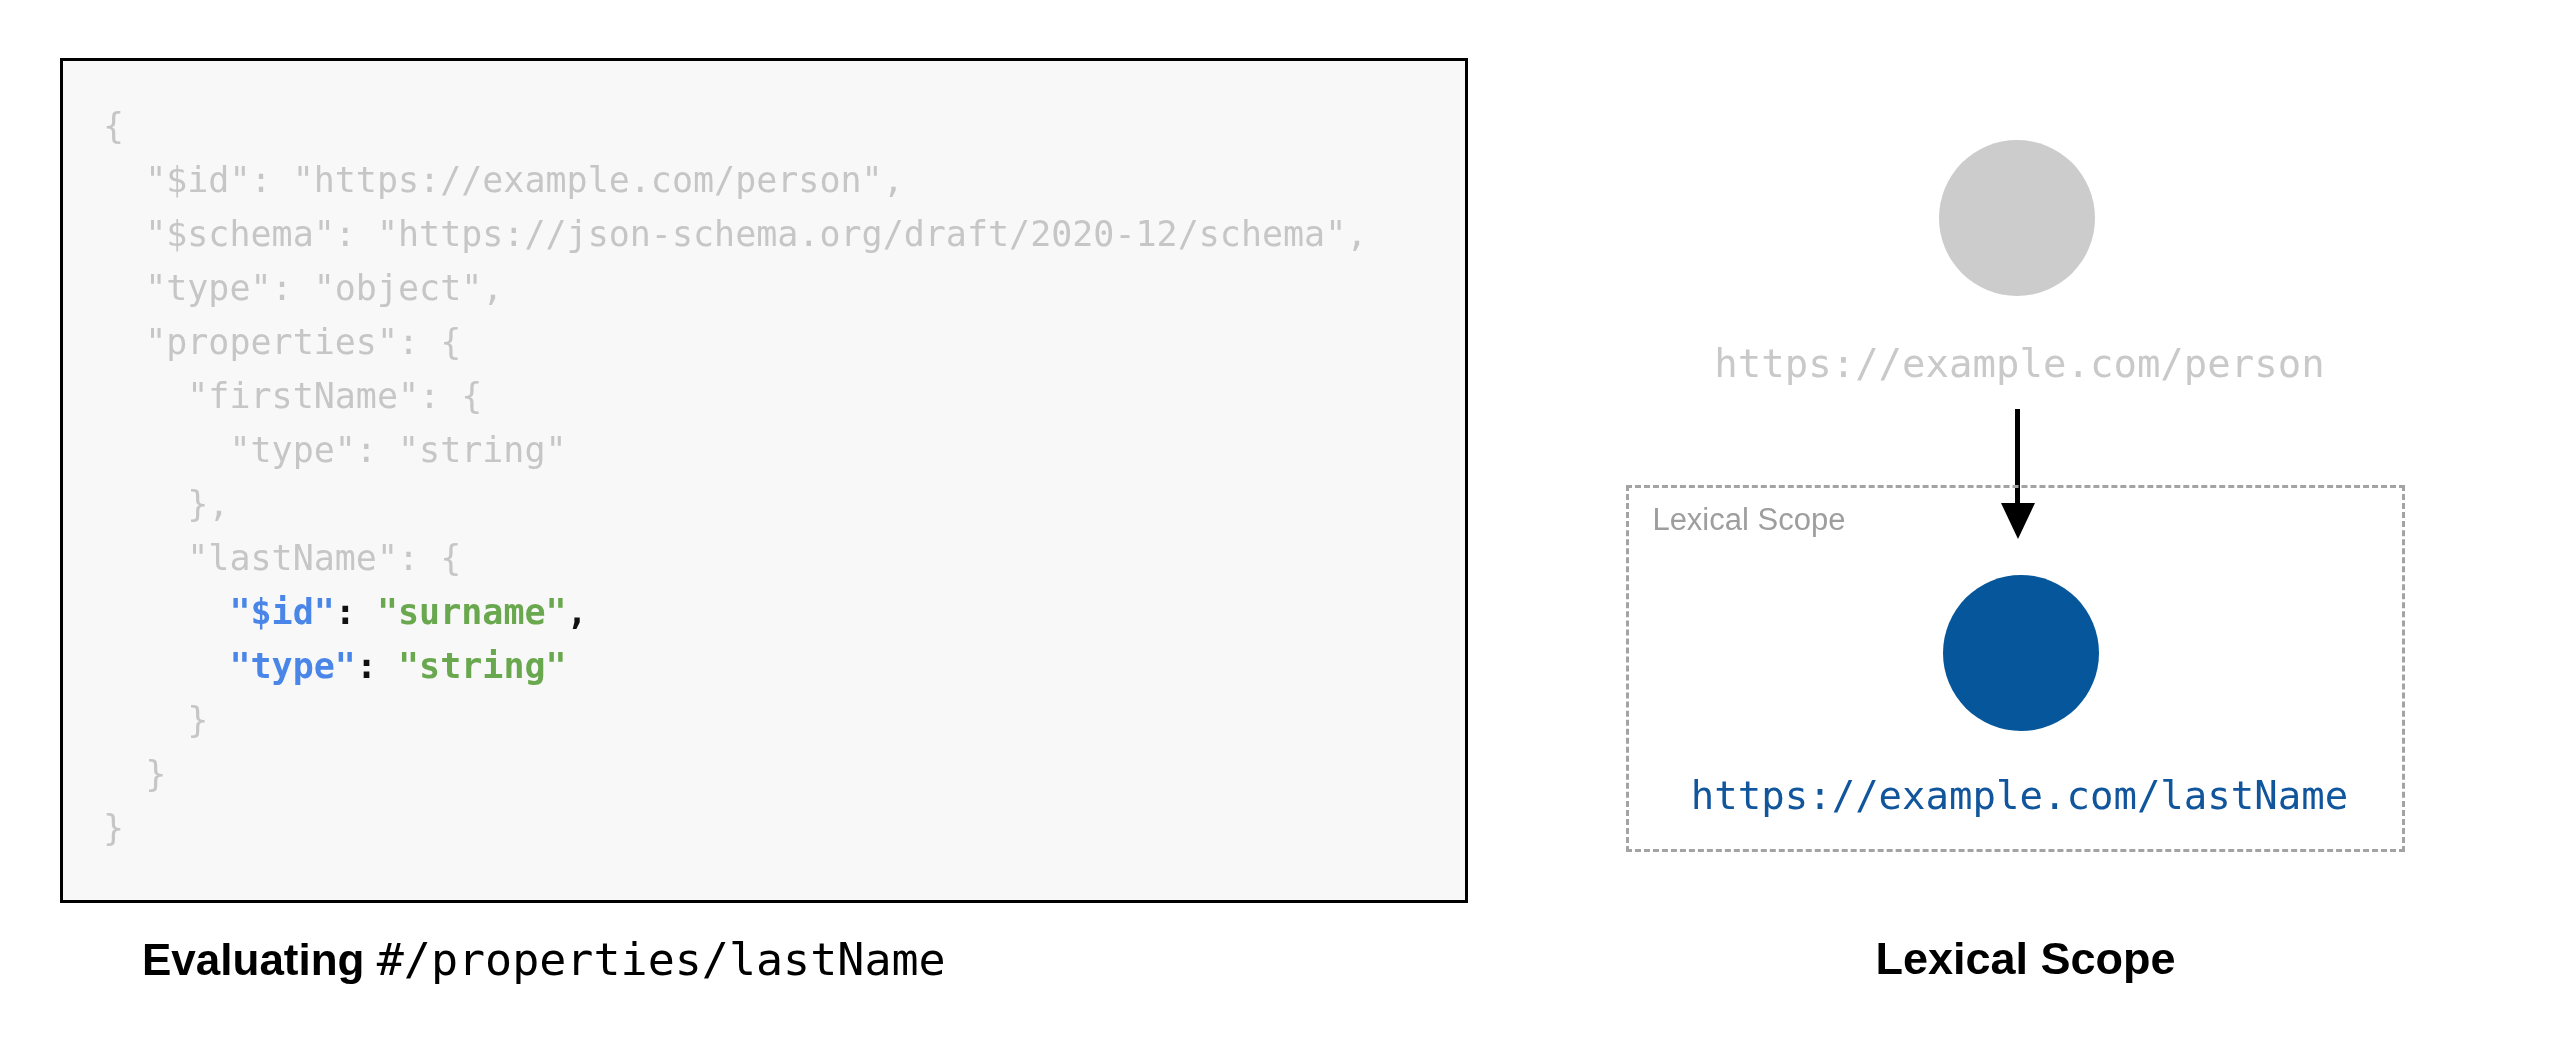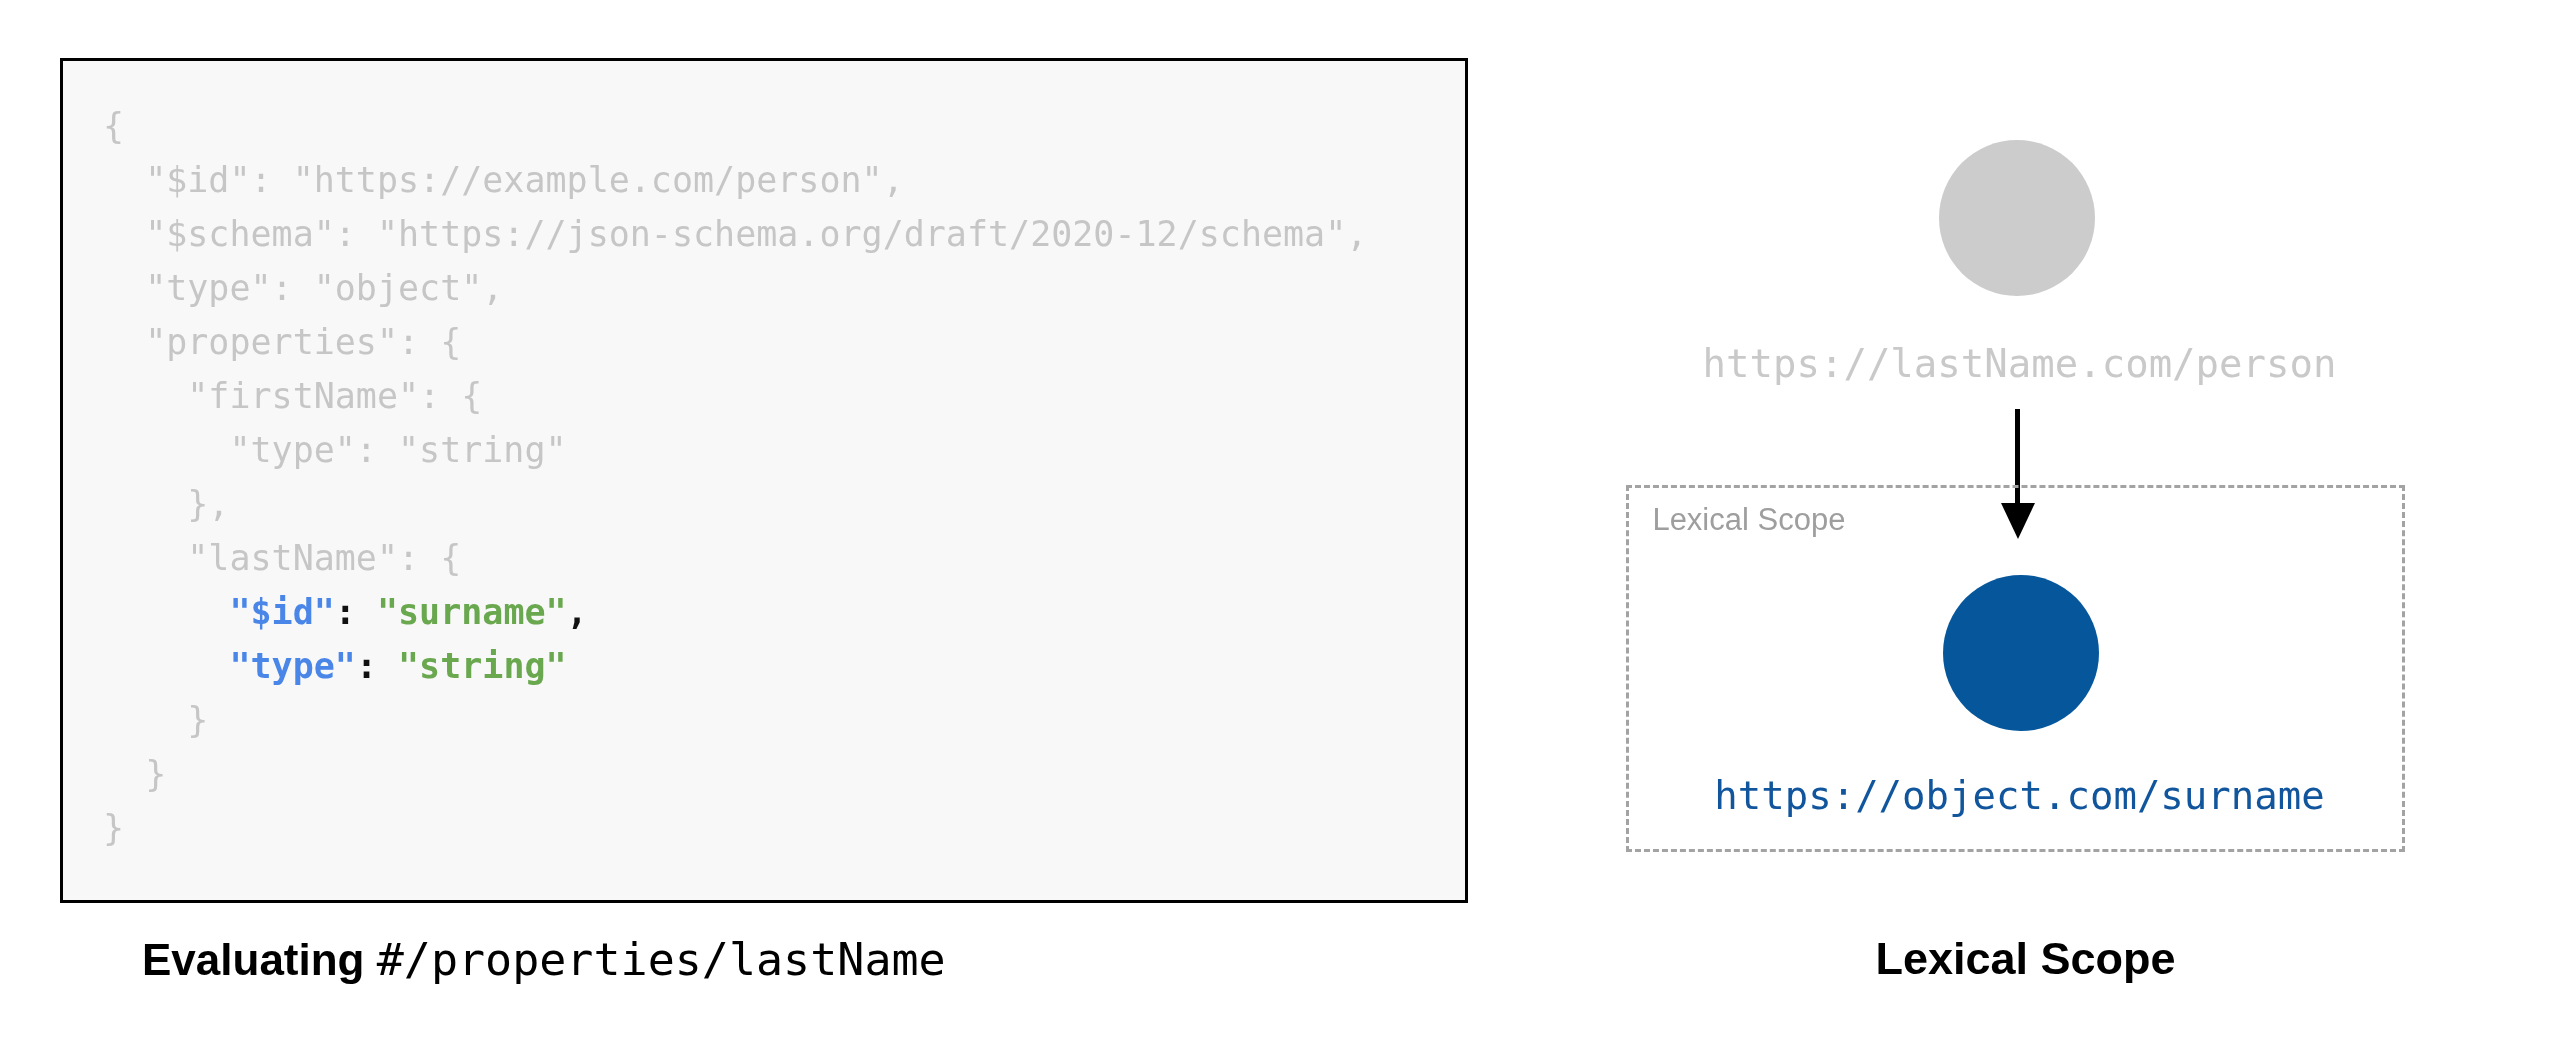--- a/index.html
+++ b/index.html
@@ -129,27 +129,27 @@
         <div class="code-line"><span class="seg-gray">  }</span></div>
         <div class="code-line"><span class="seg-gray">}</span></div>
       </div>
   </div>
 
   <div class="caption-left">
     <span class="bold-part">Evaluating </span><span class="mono-part">#/properties/lastName</span>
   </div>
 
   <div class="node node-person"></div>
-  <div class="url-label url-person">https://lastName.com/person</div>
+  <div class="url-label url-person">https://example.com/person</div>
 
   <div class="arrow-line"></div>
   <div class="arrow-head"></div>
 
   <div class="scope-box">
     <div class="scope-box-label">Lexical Scope</div>
   </div>
   <div class="node node-surname"></div>
-  <div class="url-label url-surname">https://object.com/surname</div>
+  <div class="url-label url-surname">https://example.com/lastName</div>
 
   <div class="caption-right">Lexical Scope</div>
 
 </div>
 
 
 </body></html>

